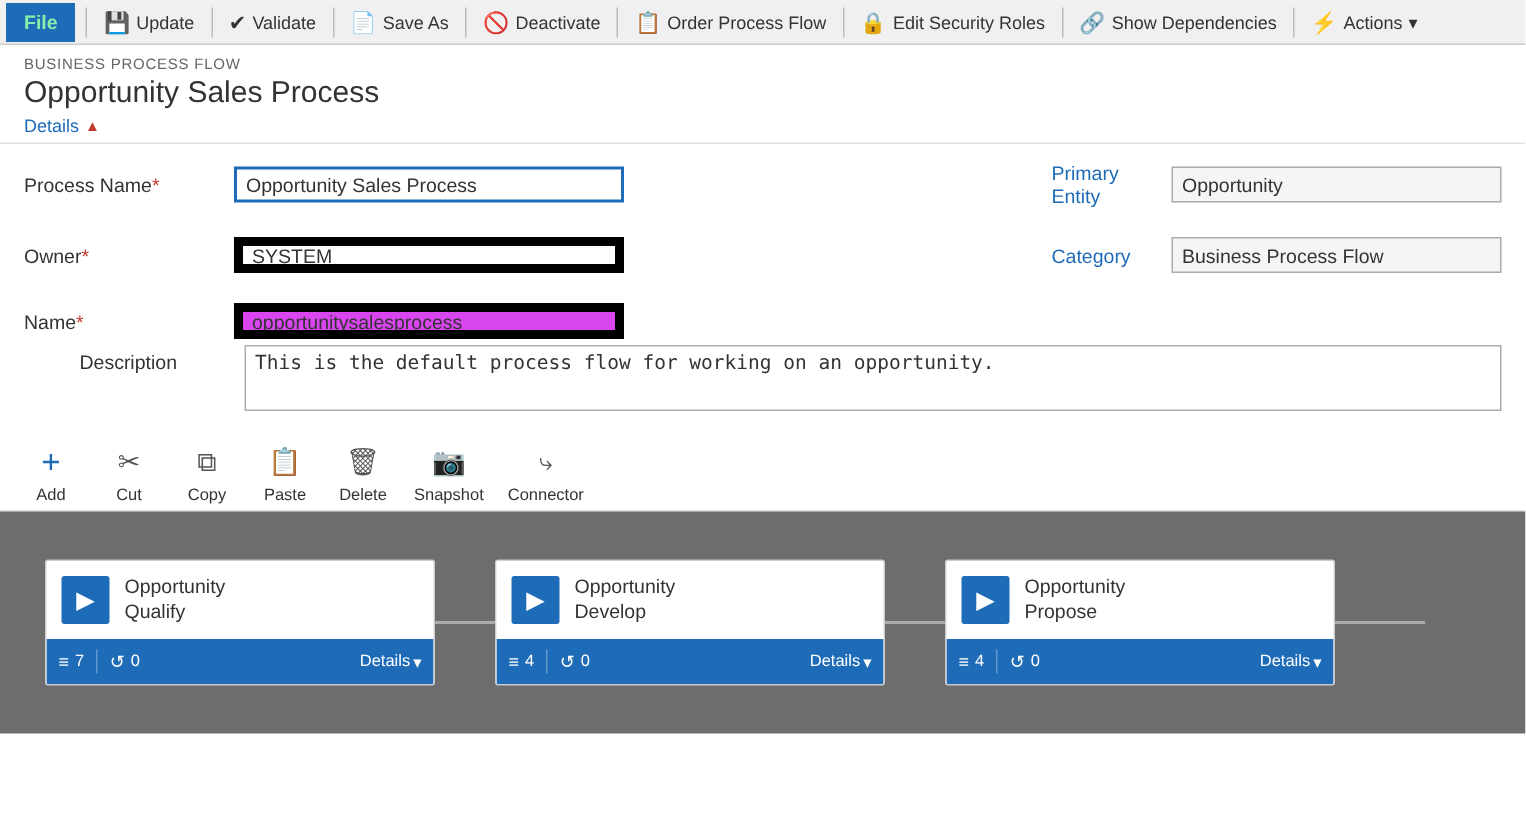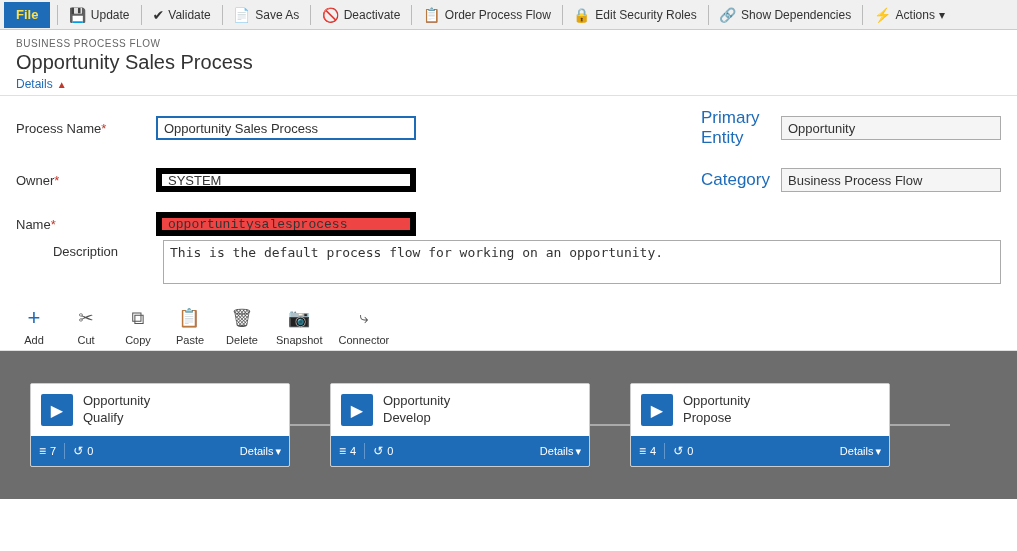--- a/index.html
+++ b/index.html
@@ -10,21 +10,21 @@
       display: flex;
       align-items: center;
       background: #f0f0f0;
       border-bottom: 1px solid #ccc;
       padding: 2px 4px;
       gap: 0;
       height: 30px;
     }
     .tb-file-btn {
       background: #1e6bb8;
-      color: #fde047;
+      color: #86efac;
       padding: 3px 12px;
       font-weight: bold;
       font-size: 13px;
       border: none;
       cursor: pointer;
       height: 26px;
       margin-right: 4px;
     }
     .tb-sep {
       width: 1px;
@@ -104,21 +104,21 @@
       background: #f5f5f5;
       border: 1px solid #ababab;
       padding: 3px 6px;
       font-size: 13px;
       color: #333;
       width: 220px;
       height: 24px;
     }
     .form-right-label {
       color: #1e6bb8;
-      font-size: 17px;
+      font-size: 13px;
       padding-left: 40px;
     }
     .desc-row {
       display: flex;
       gap: 8px;
       align-items: flex-start;
       margin-top: 4px;
     }
     .desc-label { width: 140px; color: #333; font-size: 13px; padding-top: 4px; text-align: center; }
     .desc-textarea {
@@ -330,21 +330,21 @@
       <span>Owner</span><span class="required">*</span>
     </div>
     <input class="form-input" value="SYSTEM" style="">
     <div></div>
     <div class="form-right-label">Category</div>
     <input class="form-input-readonly" value="Business Process Flow" readonly="" style="width: 220px;">
 
     <div class="form-label">
       <span>Name</span><span class="required">*</span>
     </div>
-    <input class="form-input" value="opportunitysalesprocess" style="background: #ef4444; font-family: Liberation Mono, monospace;">
+    <input class="form-input" value="opportunitysalesprocess" style="background: #d946ef;">
     <div></div>
     <div></div>
     <div></div>
   </div>
 
   <div class="desc-row">
     <div class="desc-label">Description</div>
     <textarea class="desc-textarea" style="">This is the default process flow for working on an opportunity.</textarea>
   </div>
 </div>

